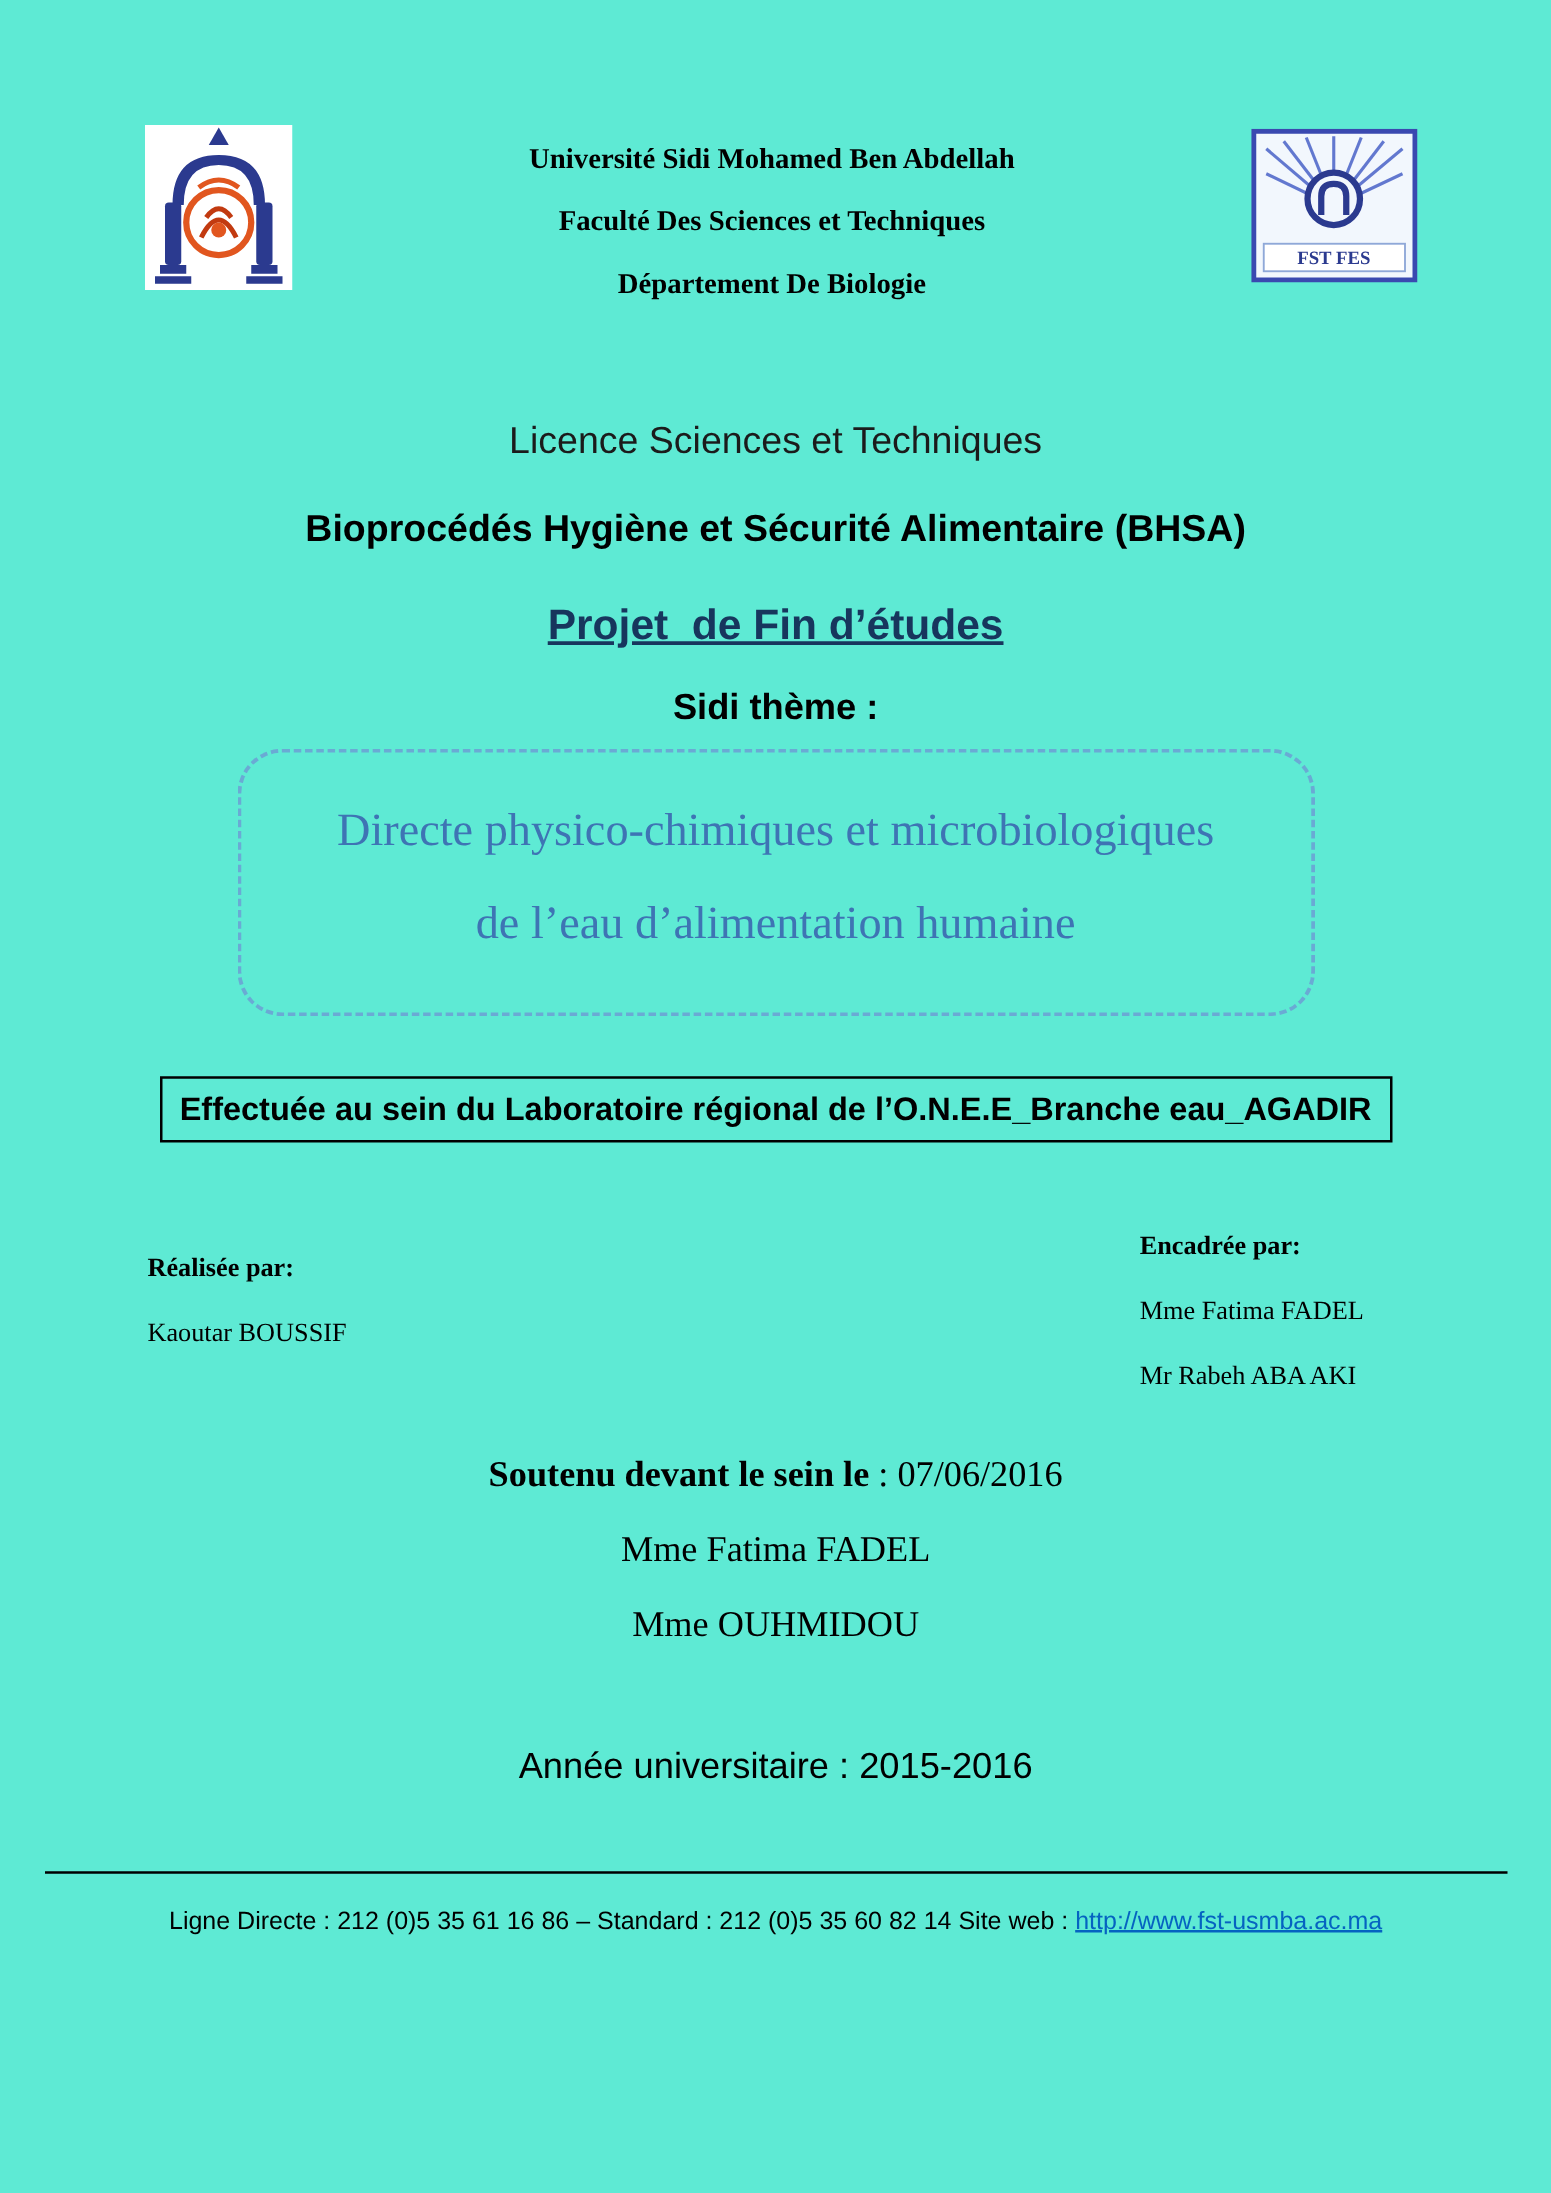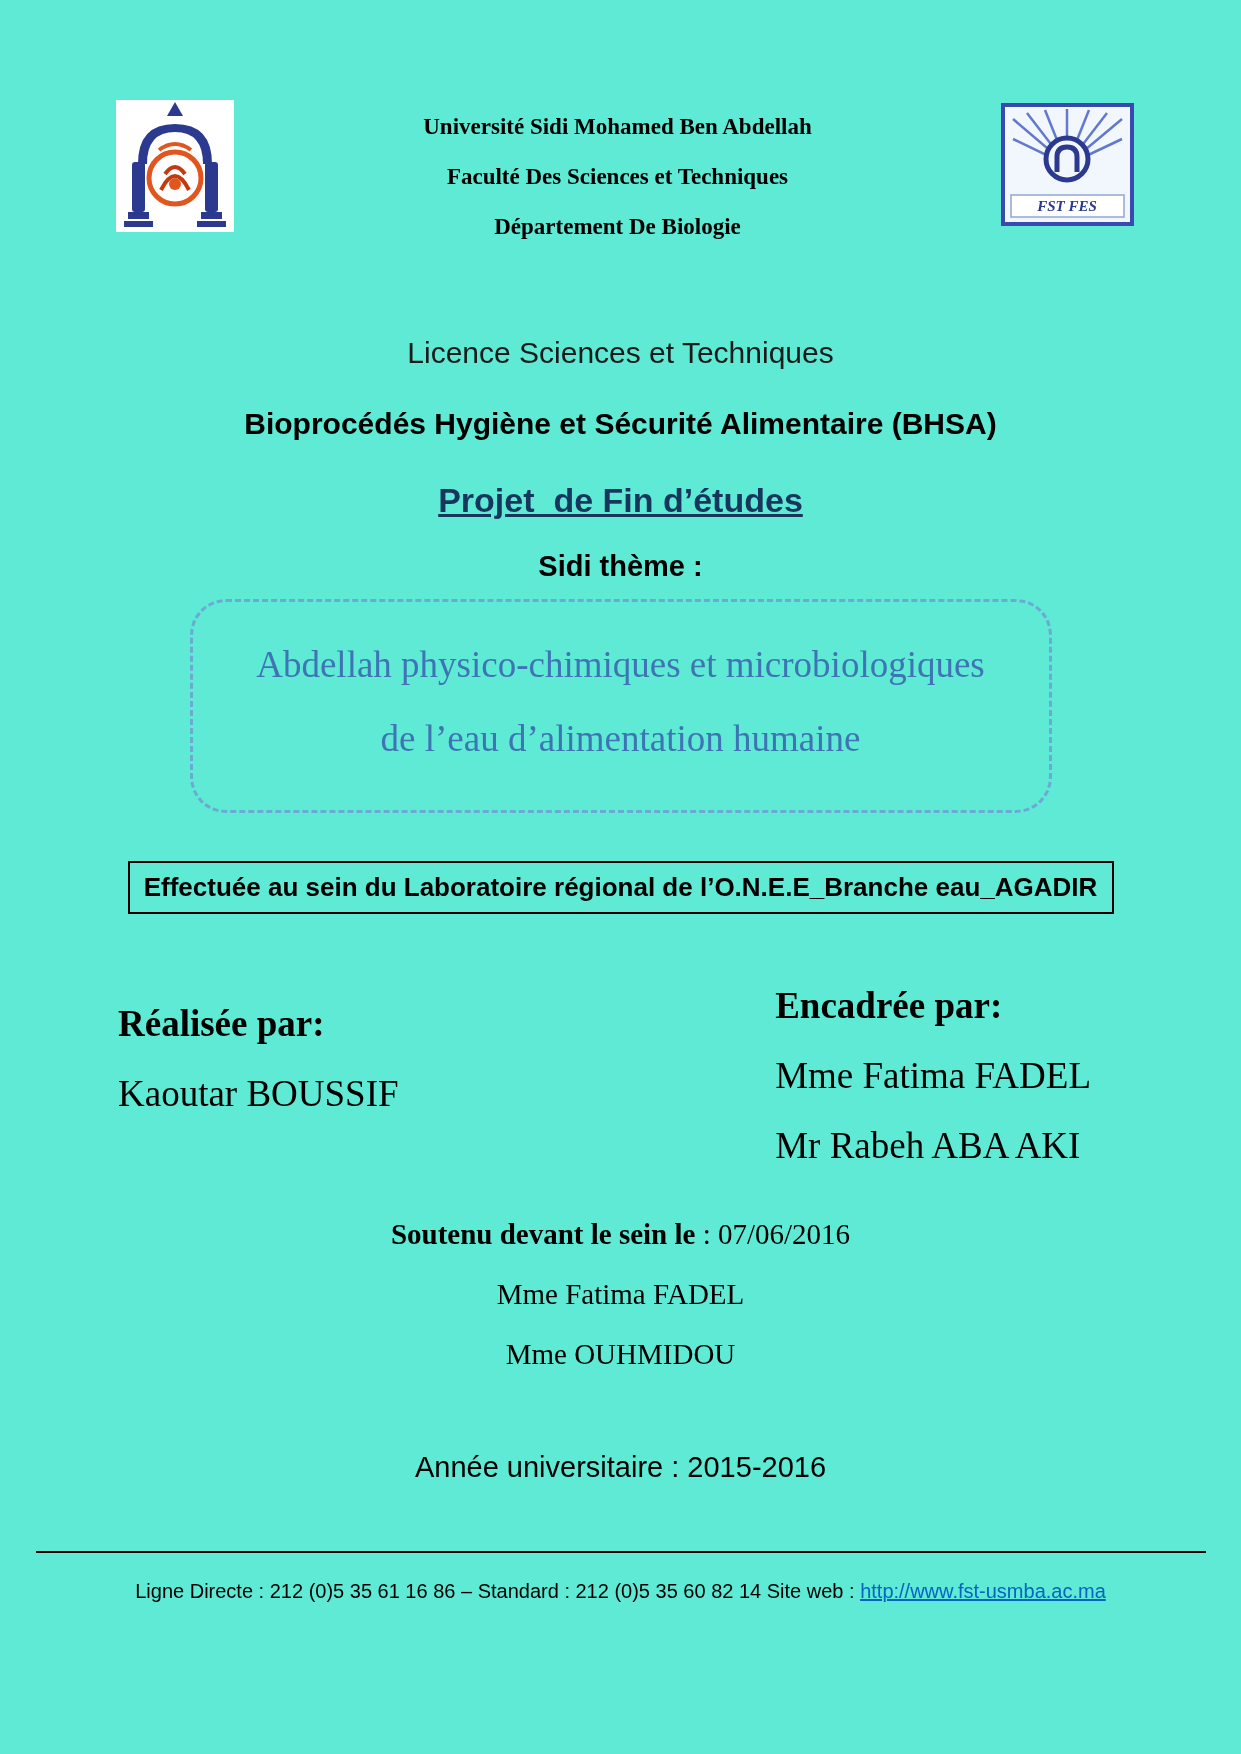--- a/index.html
+++ b/index.html
@@ -4,37 +4,37 @@
 <style>
   * { margin:0; padding:0; box-sizing:border-box; }
   html,body { background:#ffffff; }
   body { font-family:"Liberation Sans", sans-serif; color:#000; }
   .page { width:1241px; height:1754px; margin:0 auto; background:#5eead4; padding-top:100px; position:relative; overflow:hidden; }
 
   .header { display:flex; align-items:flex-start; padding:0 86px 0 116px; }
   .logo-left { width:118px; height:132px; flex:0 0 auto; }
   .header-text { flex:1 1 auto; text-align:center; font-family:"Liberation Serif", serif; font-weight:bold; font-size:23px; margin-top:14px; }
   .header-text div { margin-bottom:24px; }
-  .logo-right { width:154px; height:123px; flex:0 0 auto; margin-top:3px;font-style:italic; }
+  .logo-right { width:154px; height:123px; flex:0 0 auto; margin-top:3px; }
 
   .centered { text-align:center; }
   .program   { font-size:30px; margin-top:72px; color:#1b1b1b; }
   .specialty { font-size:30px; font-weight:bold; margin-top:37px; }
   .doc-type  { font-size:34px; font-weight:bold; margin-top:40px; color:#17365d; text-decoration:underline; white-space:pre-wrap; }
   .subtitle  { font-size:29px; font-weight:bold; margin-top:30px; }
 
   .title-box { width:862px; margin:16px auto 0; border:3px dashed #6aaad4; border-radius:36px;
                padding:26px 18px 34px; text-align:center; }
   .title-box p { font-family:"Liberation Serif", serif; font-size:37px; color:#3e74b4; line-height:2; }
 
   .location-box { width:986px; margin:48px auto 16px; border:2px solid #000; padding:9px 6px;
                   text-align:center; font-weight:bold; font-size:26px; }
 
   .people { display:flex; justify-content:space-between; padding:54px 150px 0 118px;
-            font-family:"Liberation Serif", serif; font-size:37px; }
+            font-family:"Liberation Serif", serif; font-size:21px; }
   .people .label { font-weight:bold; }
   .col-left  { margin-top:18px; }
   .people p  { margin-bottom:27px; }
 
   .jury-line   { font-family:"Liberation Serif", serif; font-size:29px; margin-top:24px; }
   .jury-line .bold { font-weight:bold; }
   .jury-line .date { white-space:pre-wrap; }
   .jury-member { font-family:"Liberation Serif", serif; font-size:29px; margin-top:27px; }
 
   .year { font-size:29px; margin-top:80px; }
@@ -95,21 +95,21 @@
       </svg>
     </div>
   </header>
 
   <p class="centered program">Licence Sciences et Techniques</p>
   <p class="centered specialty">Bioprocédés Hygiène et Sécurité Alimentaire (BHSA)</p>
   <p class="centered doc-type">Projet  de Fin d’études</p>
   <p class="centered subtitle">Sidi thème :</p>
 
   <div class="title-box">
-    <p>Abdellah physico-chimiques et microbiologiques</p>
+    <p>Directe physico-chimiques et microbiologiques</p>
     <p>de l’eau d’alimentation humaine</p>
   </div>
 
   <div class="location-box">
     <span>Effectuée au sein du Laboratoire régional de l’O.N.E.E_Branche eau_AGADIR</span>
   </div>
 
   <div class="people">
     <div class="col-left">
       <p class="label">Réalisée par:</p>

